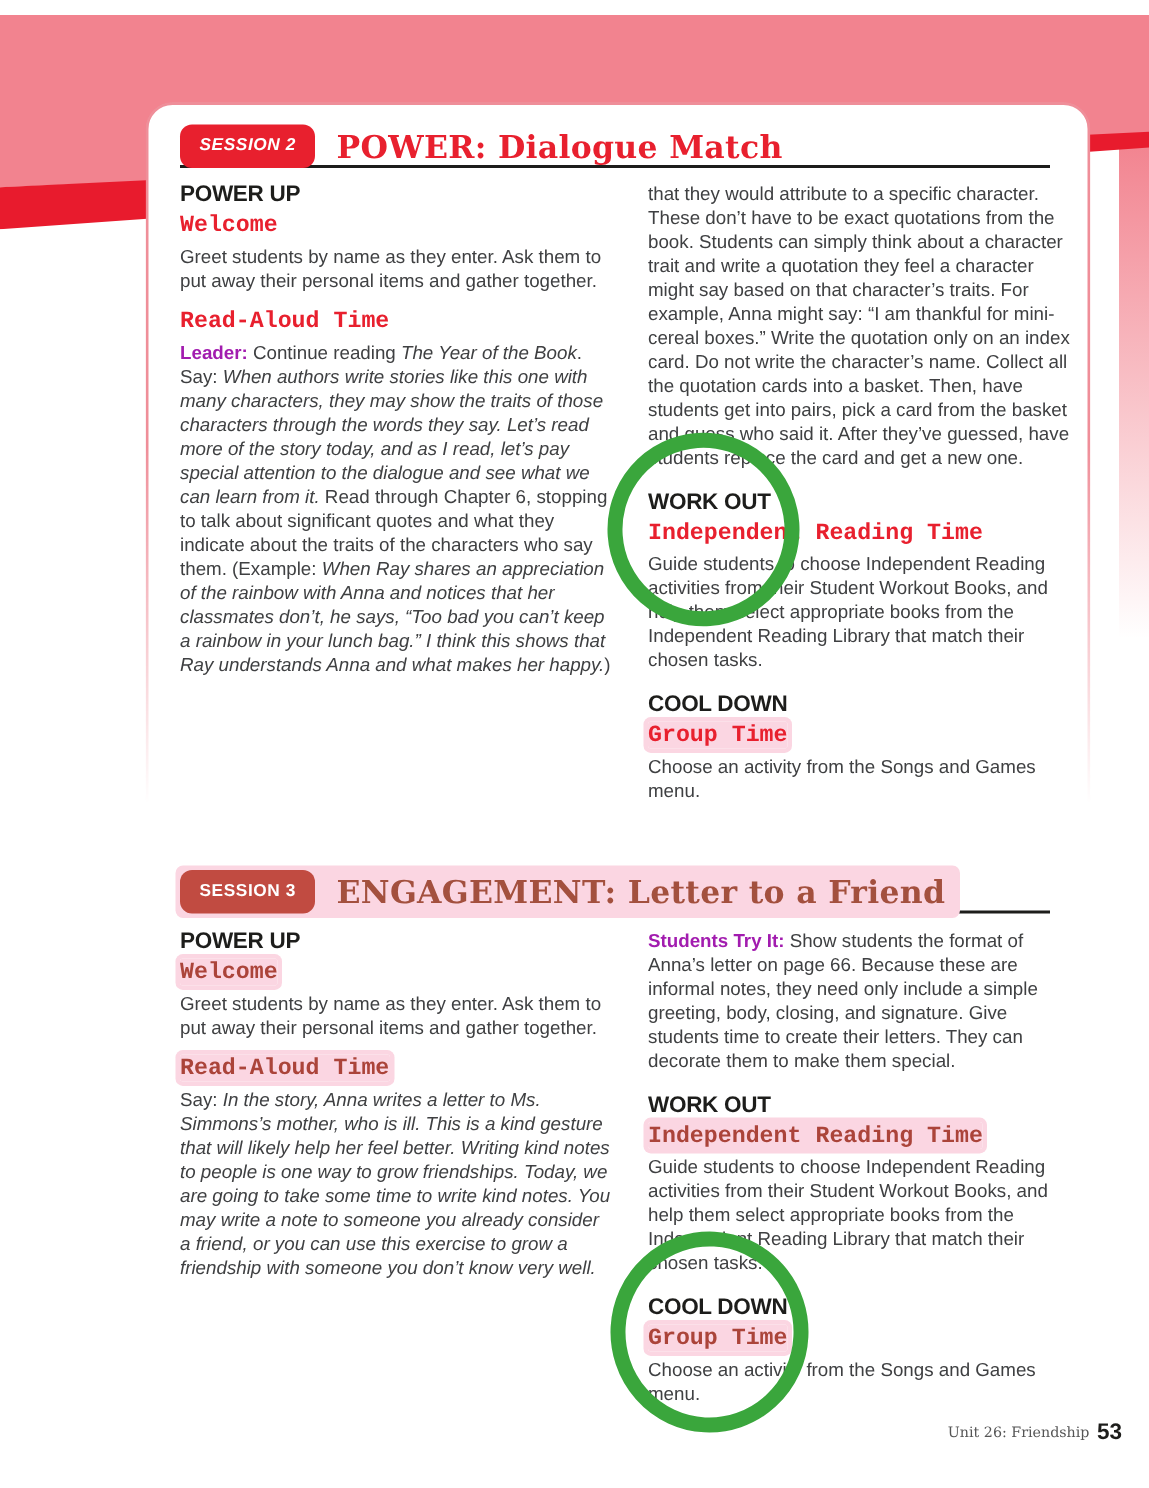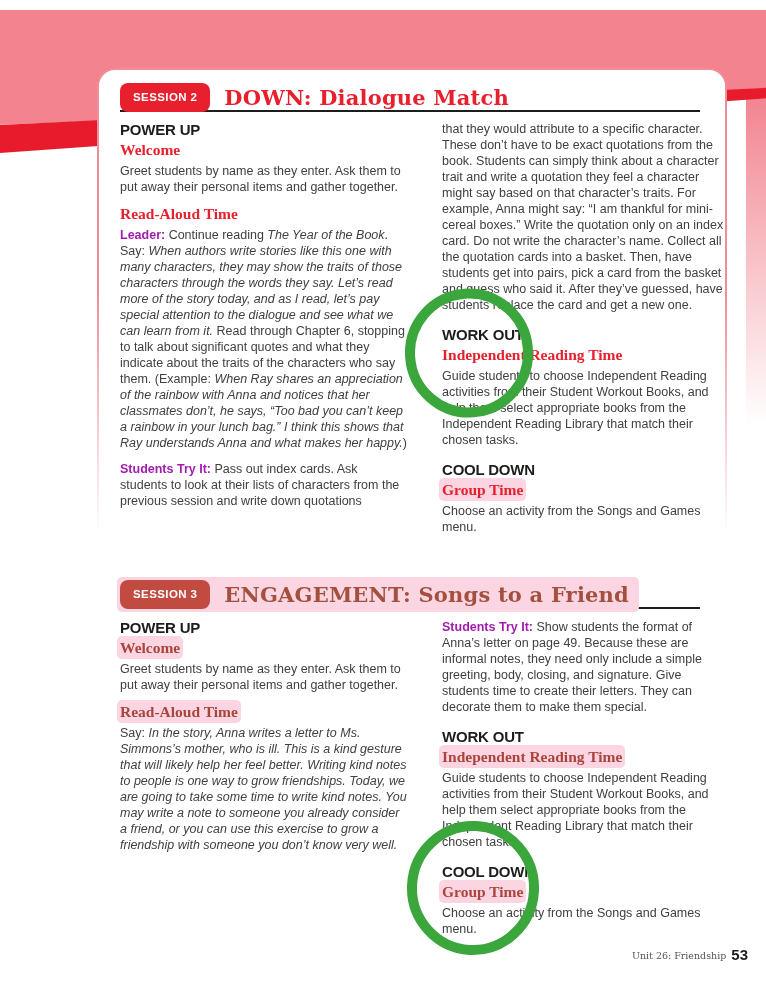--- a/index.html
+++ b/index.html
@@ -31,41 +31,41 @@
     mask-image:linear-gradient(to bottom,#000 45%,transparent 92%);
   }
   
   .session-header{position:absolute;left:120px;width:586px;z-index:4;}
   .session-rule{position:absolute;left:0;top:27px;width:580px;height:2px;background:var(--ink);}
   .header-inner{position:relative;z-index:2;white-space:nowrap;}
   .badge{
     display:inline-block;color:#ffffff;font-weight:bold;font-size:11.5px;
     letter-spacing:.4px;padding:8px 13px 9px;border-radius:8px;vertical-align:middle;
   }
-  .s2 .badge{background:var(--red);}
+  .s2 .badge{background:var(--red);font-style:italic;}
   .s3 .badge{background:var(--s3-badge);}
   .session-title{
     display:inline-block;vertical-align:middle;margin-left:14px;
     font-family:"DejaVu Serif",serif;font-weight:bold;font-size:21px;letter-spacing:.2px;
   }
   .s2 .session-title{color:var(--red);}
   .s3 .session-title{color:var(--s3-title);}
   .title-hl{display:inline-block;border-radius:5px;}
   .s3 .title-hl{background:var(--highlight);padding:3px 10px 3px 3px;margin:-3px 0 0 -3px;}
   
-  .cols{position:absolute;left:120px;width:590px;display:flex;gap:34px;z-index:4;}
+  .cols{position:absolute;left:120px;width:590px;display:flex;gap:24px;z-index:4;}
   .col-left{width:288px;flex:0 0 288px;}
   .col-right{width:284px;flex:0 0 284px;}
   .h-black{
     font-size:15px;font-weight:bold;color:var(--ink);letter-spacing:-.2px;
     margin:13px 0 3px;
   }
   .col-left > .h-black:first-child, .col-right > .h-black:first-child{margin-top:0;}
   .h-red{
-    font-family:Liberation Serif, serif;font-weight:bold;font-size:15.5px;
+    font-family:Liberation Mono, monospace;font-weight:bold;font-size:15.5px;
     margin:0 0 4px;
   }
   .s2 .h-red{color:var(--red);}
   .s3 .h-red{color:var(--s3-accent);}
   .hl{background:var(--highlight);box-shadow:0 0 0 3px var(--highlight);border-radius:2px;}
   .para{font-size:12.5px;line-height:16px;color:var(--body);margin:0 0 10px;}
   .para b{color:#a21caf;}
   
   .circle{position:absolute;z-index:6;color:var(--green);}
   
@@ -89,61 +89,60 @@
 
   <div class="pink-band"></div>
   <div class="pink-right-tail"></div>
   <div class="red-ribbon"></div>
 
   <div class="card-frame"></div>
 
   <div class="session-header s2" style="top:83px">
     <div class="session-rule"></div>
     <div class="header-inner">
-      <span class="title-hl"><span class="badge">SESSION 2</span><span class="session-title">DOWN: Dialogue Match</span></span>
+      <span class="title-hl"><span class="badge">SESSION 2</span><span class="session-title">POWER: Dialogue Match</span></span>
     </div>
   </div>
 
   <div class="cols s2" style="top:121px">
     <div class="col-left">
         <div class="h-black"><span><span>POWER UP</span></span></div>
         <div class="h-red"><span><span>Welcome</span></span></div>
         <p class="para"><span><span>Greet students by name as they enter. Ask them to put away their personal items and gather together.</span></span></p>
         <div class="h-red"><span><span>Read-Aloud Time</span></span></div>
         <p class="para"><span><b>Leader: </b><span>Continue reading </span><i>The Year of the Book</i><span>. Say: </span><i>When authors write stories like this one with many characters, they may show the traits of those characters through the words they say. Let’s read more of the story today, and as I read, let’s pay special attention to the dialogue and see what we can learn from it.</i><span> Read through Chapter 6, stopping to talk about significant quotes and what they indicate about the traits of the characters who say them. (Example: </span><i>When Ray shares an appreciation of the rainbow with Anna and notices that her classmates don’t, he says, “Too bad you can’t keep a rainbow in your lunch bag.” I think this shows that Ray understands Anna and what makes her happy.</i><span>)</span></span></p>
-        <p class="para"><span><b>Students Try It: </b><span>Pass out index cards. Ask students to look at their lists of characters from the previous session and write down quotations</span></span></p>
       </div>
     <div class="col-right">
         <p class="para"><span><span>that they would attribute to a specific character. These don’t have to be exact quotations from the book. Students can simply think about a character trait and write a quotation they feel a character might say based on that character’s traits. For example, Anna might say: “I am thankful for mini-cereal boxes.” Write the quotation only on an index card. Do not write the character’s name. Collect all the quotation cards into a basket. Then, have students get into pairs, pick a card from the basket and guess who said it. After they’ve guessed, have students replace the card and get a new one.</span></span></p>
         <div class="h-black"><span><span>WORK OUT</span></span></div>
         <div class="h-red"><span><span>Independent Reading Time</span></span></div>
         <p class="para"><span><span>Guide students to choose Independent Reading activities from their Student Workout Books, and help them select appropriate books from the Independent Reading Library that match their chosen tasks.</span></span></p>
         <div class="h-black"><span><span>COOL DOWN</span></span></div>
         <div class="h-red"><span class="hl"><span>Group Time</span></span></div>
         <p class="para"><span><span>Choose an activity from the Songs and Games menu.</span></span></p>
       </div>
   </div>
 
   <div class="session-header s3" style="top:580px">
     <div class="session-rule"></div>
     <div class="header-inner">
-      <span class="title-hl"><span class="badge">SESSION 3</span><span class="session-title">ENGAGEMENT: Songs to a Friend</span></span>
+      <span class="title-hl"><span class="badge">SESSION 3</span><span class="session-title">ENGAGEMENT: Letter to a Friend</span></span>
     </div>
   </div>
 
   <div class="cols s3" style="top:619px">
     <div class="col-left">
         <div class="h-black"><span><span>POWER UP</span></span></div>
         <div class="h-red"><span class="hl"><span>Welcome</span></span></div>
         <p class="para"><span><span>Greet students by name as they enter. Ask them to put away their personal items and gather together.</span></span></p>
         <div class="h-red"><span class="hl"><span>Read-Aloud Time</span></span></div>
         <p class="para"><span><span>Say: </span><i>In the story, Anna writes a letter to Ms. Simmons’s mother, who is ill. This is a kind gesture that will likely help her feel better. Writing kind notes to people is one way to grow friendships. Today, we are going to take some time to write kind notes. You may write a note to someone you already consider a friend, or you can use this exercise to grow a friendship with someone you don’t know very well.</i></span></p>
       </div>
     <div class="col-right">
-        <p class="para"><span><b>Students Try It: </b><span>Show students the format of Anna’s letter on page 49. Because these are informal notes, they need only include a simple greeting, body, closing, and signature. Give students time to create their letters. They can decorate them to make them special.</span></span></p>
+        <p class="para"><span><b>Students Try It: </b><span>Show students the format of Anna’s letter on page 66. Because these are informal notes, they need only include a simple greeting, body, closing, and signature. Give students time to create their letters. They can decorate them to make them special.</span></span></p>
         <div class="h-black"><span><span>WORK OUT</span></span></div>
         <div class="h-red"><span class="hl"><span>Independent Reading Time</span></span></div>
         <p class="para"><span><span>Guide students to choose Independent Reading activities from their Student Workout Books, and help them select appropriate books from the Independent Reading Library that match their chosen tasks.</span></span></p>
         <div class="h-black"><span><span>COOL DOWN</span></span></div>
         <div class="h-red"><span class="hl"><span>Group Time</span></span></div>
         <p class="para"><span><span>Choose an activity from the Songs and Games menu.</span></span></p>
       </div>
   </div>
 
   <svg class="circle" style="left:403px;top:287px" width="132" height="132" viewBox="0 0 132 132">

